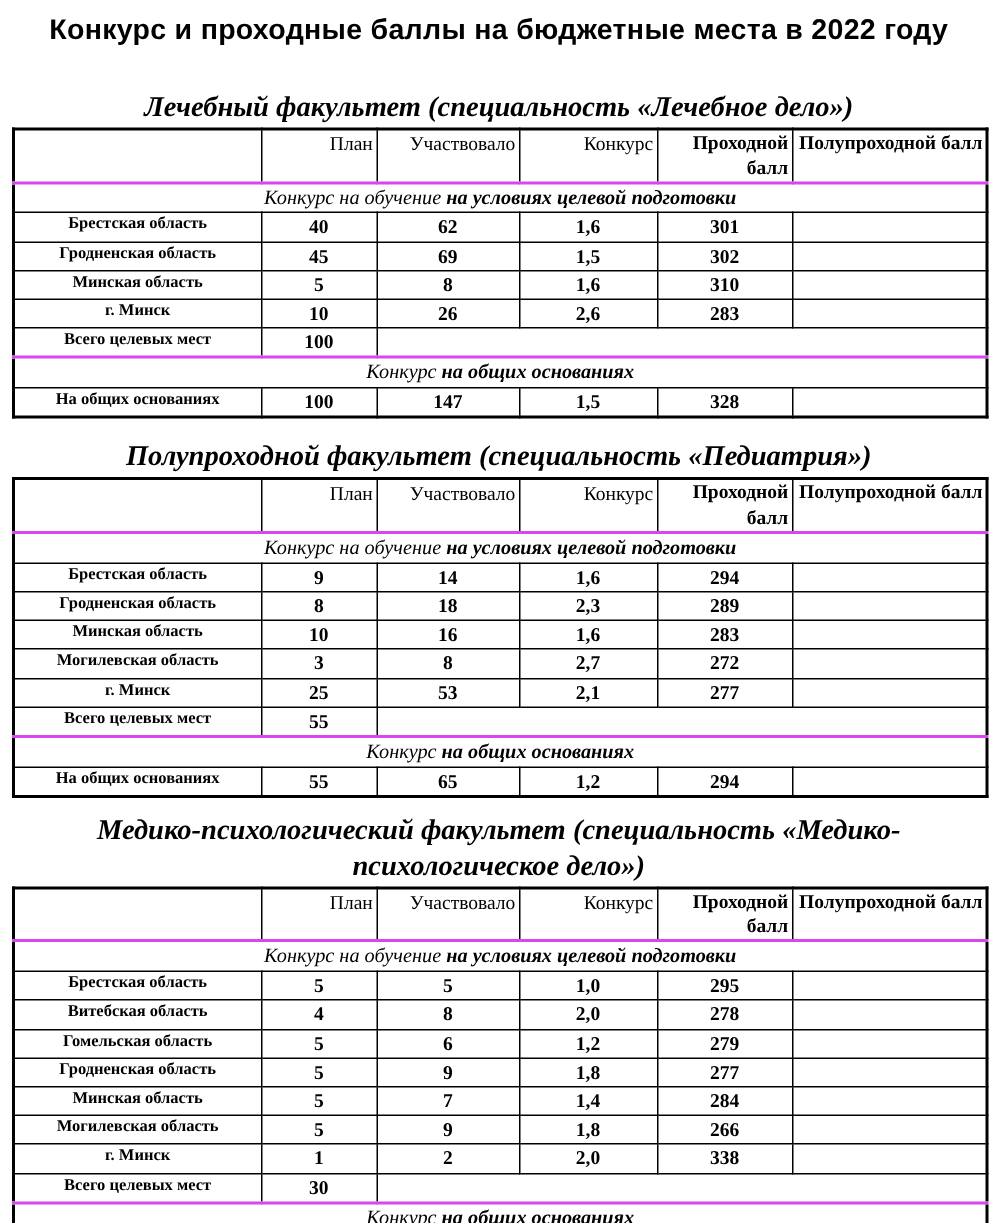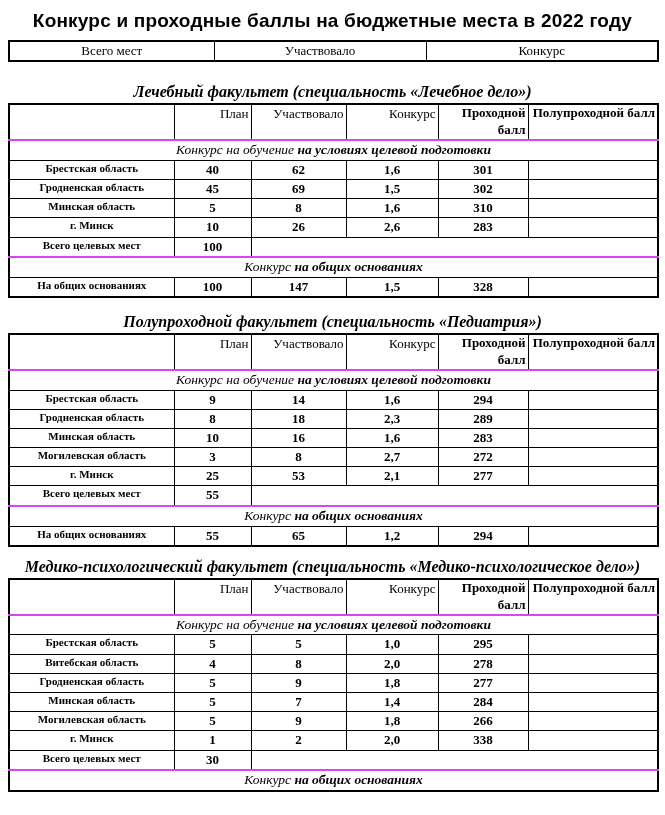--- a/index.html
+++ b/index.html
@@ -16,21 +16,21 @@
   table { border-collapse:collapse; width:649px; table-layout:fixed;
           border:2px solid #000; }
   td { border:1px solid #000; font-size:13px; text-align:center;
        vertical-align:top; padding:0 2px; line-height:1.4; height:19px;
        overflow:hidden; white-space:nowrap; }
 
   .summary td { height:18px; }
   .summary tr.vals td { border-top:2px solid #000; }
 
   .faculty-title {
-    font-size:16px; font-weight:bold; font-style:italic;
+    font-size:19px; font-weight:bold; font-style:italic;
     text-align:center; margin:0 0 1px 0; line-height:1.25;
   }
   .f1 .faculty-title { margin-top:20px; }
   .f2 .faculty-title { margin-top:14px; }
   .f3 .faculty-title { margin-top:10px; }
 
   .hdr td { height:35px;text-align:right; }
   .hdr td.bold { font-weight:bold; white-space:normal; line-height:1.3; }
   .hdr { border-bottom:2px solid #000; }
 
@@ -48,25 +48,20 @@
 
   <div class="page-title">Конкурс и проходные баллы на бюджетные места в 2022 году</div>
 
   <table class="summary">
     <colgroup>
         <col style="width:205px">
         <col style="width:212px">
         <col style="width:232px">
       </colgroup>
     <tbody>
-        <tr>
-      <td>Всего мест</td>
-      <td>Участвовало</td>
-      <td>Конкурс</td>
-    </tr>
   </tbody>
     </table>
 
   <div class="faculty f1">
     <div class="faculty-title">Лечебный факультет (специальность «Лечебное дело»)</div>
     <table>
       <colgroup>
           <col style="width:165px">
           <col style="width:77px">
           <col style="width:95px">
@@ -272,20 +267,28 @@
 
   <tr>
     <td class="lbl">Витебская область</td>
     <td class="num">4</td>
     <td class="num">8</td>
     <td class="num">2,0</td>
     <td class="num">278</td>
     <td class="num"></td>
   </tr>
 
+  <tr>
+    <td class="lbl">Гомельская область</td>
+    <td class="num">5</td>
+    <td class="num">6</td>
+    <td class="num">1,2</td>
+    <td class="num">279</td>
+    <td class="num"></td>
+  </tr>
 
   <tr>
     <td class="lbl">Гродненская область</td>
     <td class="num">5</td>
     <td class="num">9</td>
     <td class="num">1,8</td>
     <td class="num">277</td>
     <td class="num"></td>
   </tr>
 

